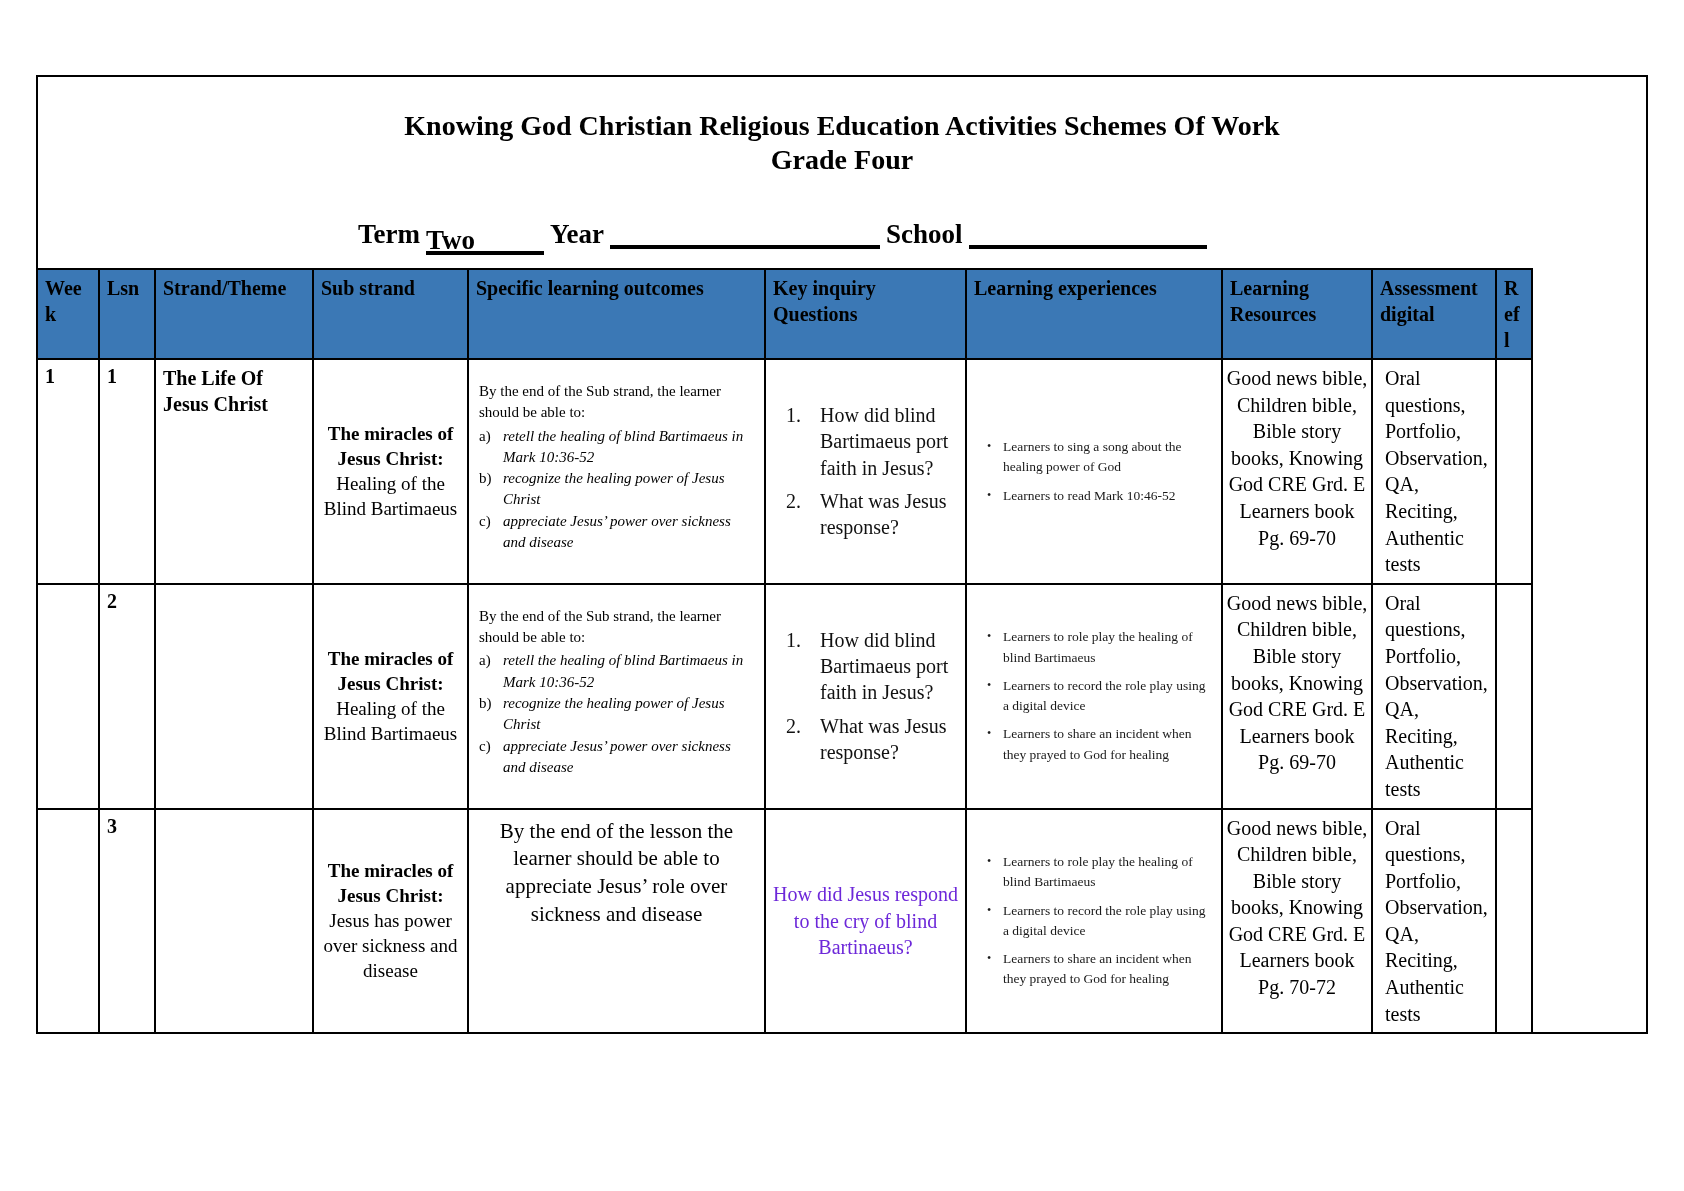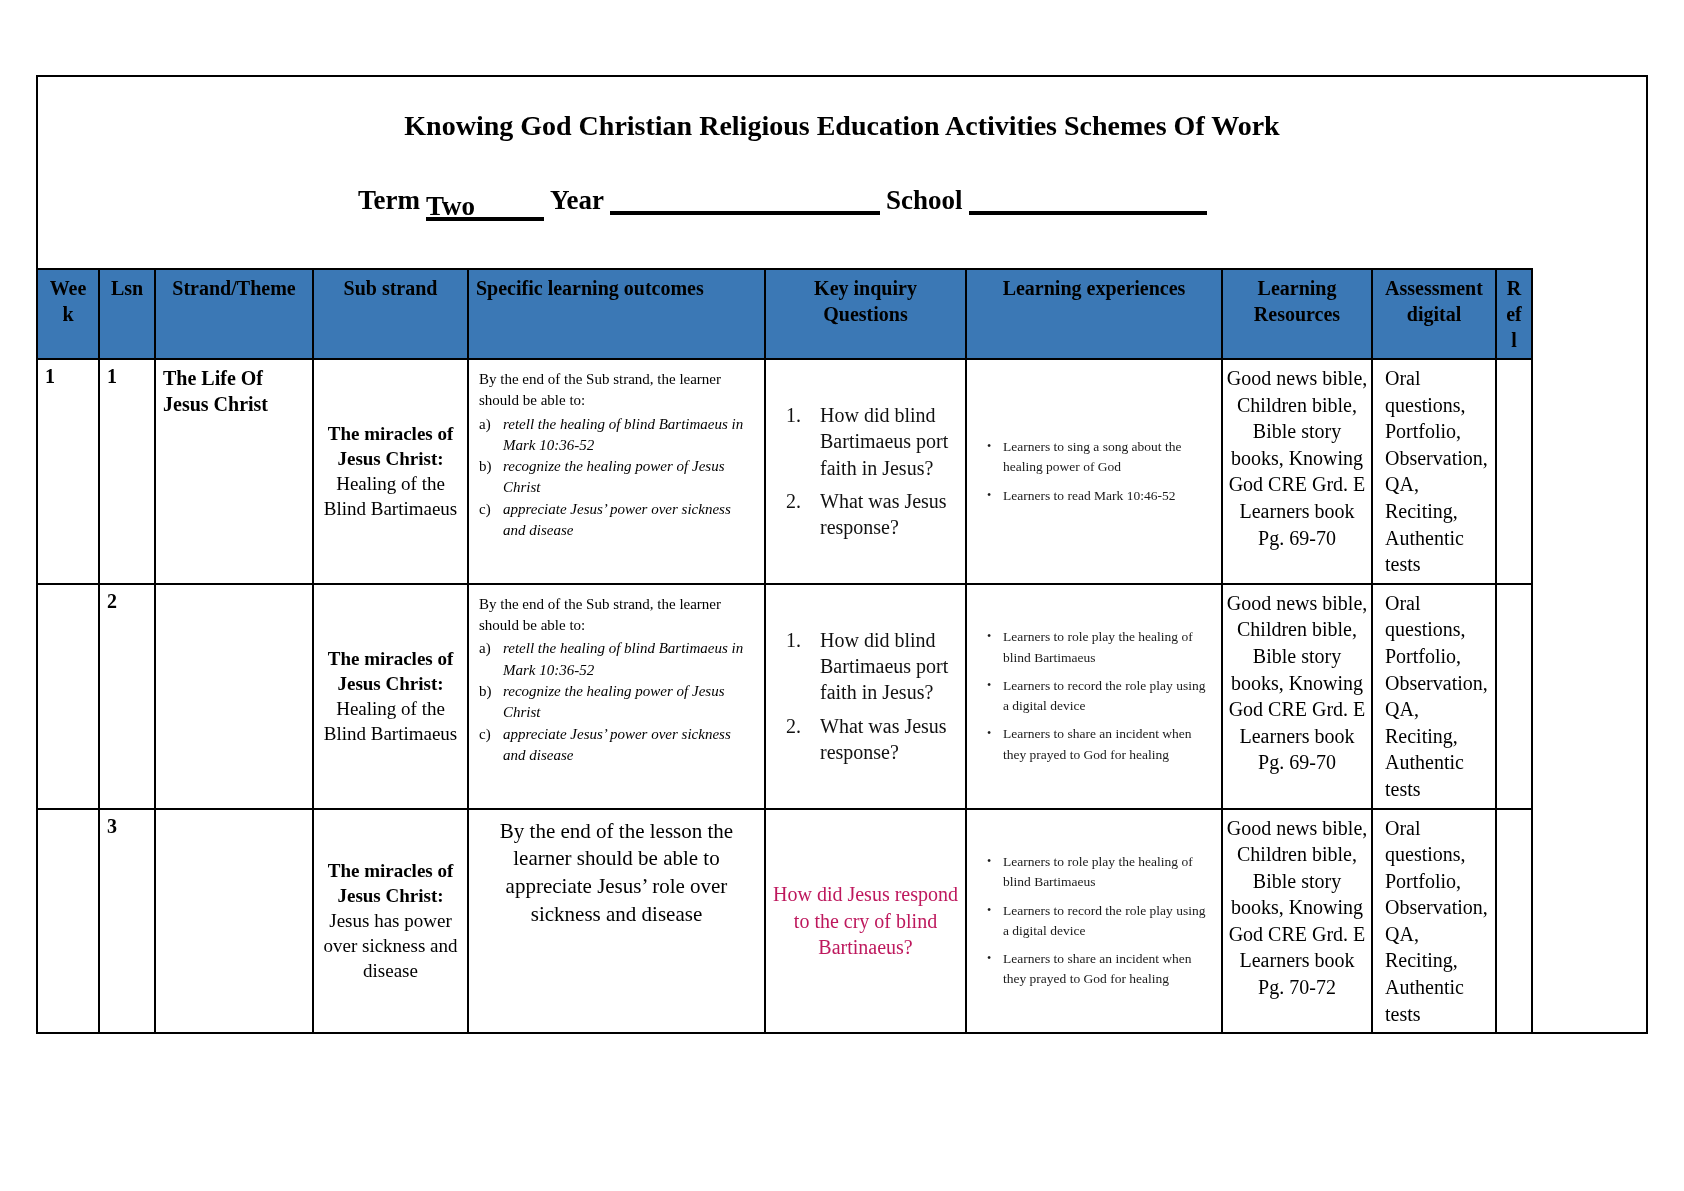--- a/index.html
+++ b/index.html
@@ -43,71 +43,72 @@
     border-collapse: collapse;
     table-layout: fixed;
     width: 1495px;
     margin: 0 0 -2px -2px;
   }
   th, td { border: 2px solid #000; padding: 5px 7px; vertical-align: top; }
 
   thead th {
     background: var(--header_bg, #3B78B5);
     font-size: 20px; font-weight: bold;
-    text-align: center; vertical-align: top;
+    text-align: left; vertical-align: top;
     overflow-wrap: anywhere;
     height: 75px;
     line-height: 1.3;
   }
   thead th.center { text-align: left; }
 
   tr.r1 { height: 207px; }
   tr.r2 { height: 206px; }
   tr.r3 { height: 210px; }
 
   .td-week, .td-lsn { font-weight: bold; font-size: 20px; }
   .td-strand { font-weight: bold; font-size: 20px; line-height: 1.3; }
 
   .td-substrand { vertical-align: middle; text-align: center; font-size: 19px; line-height: 1.32; }
   .ss-bold { font-weight: bold; }
 
-  .td-outcomes { font-size: 15px; line-height: 1.42; padding: 9px 10px; }
+  .td-outcomes { font-size: 15px; line-height: 1.42; padding: 21px 10px; }
   .outcomes-intro { margin: 0 0 2px 0; }
   .oitem { display: flex; }
   .olabel { flex: none; width: 24px; }
   .otext  { flex: 1; font-style: italic; }
 
   .td-outcomes-big {
     font-size: 21px; text-align: center; line-height: 1.32;
     padding: 8px 8px; vertical-align: top;
   }
 
   .td-inquiry { vertical-align: middle; font-size: 20px; line-height: 1.32; padding: 5px 5px 5px 16px; color: #111; }
   .qitem { display: flex; margin: 7px 0; }
   .qnum  { flex: none; width: 38px; padding-left: 4px; }
   .qtext { flex: 1; }
-  .td-inquiry-center { vertical-align: middle; text-align: center; font-size: 20px; line-height: 1.32; color: #be185d; }
+  .td-inquiry-center { vertical-align: middle; text-align: center; font-size: 20px; line-height: 1.32; color: #6d28d9; }
 
   .td-exp { vertical-align: middle; font-size: 13.5px; line-height: 1.5; padding: 6px 8px 6px 10px; color: #1a1a1a; }
   ul.exp { margin: 0; padding: 0 0 0 22px; list-style: none; }
   li.exp-item { position: relative; margin: 8px 0; padding-left: 4px; }
   li.exp-item::before { content: "\2022"; position: absolute; left: -12px; top: 0; font-size: 12px; }
 
   .td-res { text-align: center; font-size: 20px; line-height: 1.33; padding: 5px 3px; }
   .td-assess { font-size: 20px; line-height: 1.33; overflow-wrap: anywhere; padding-left: 12px; }
   .td-refl { }
 </style>
 </head>
 <body>
 
 <div class="page">
   <div class="doc-box">
 
     <div class="title-area">
       <div class="title-line1">Knowing God Christian Religious Education Activities Schemes Of Work</div>
+      <div class="title-line2">Grade Four</div>
 
       <div class="term-line">
         <span>Term</span><span class="blank blank-term"><span>Two</span></span><span>Year</span><span class="blank blank-year"></span><span>School</span><span class="blank blank-school"></span>
       </div>
     </div>
 
     <table class="sow">
       <colgroup>
         <col style="width:62px">
           <col style="width:56px">

